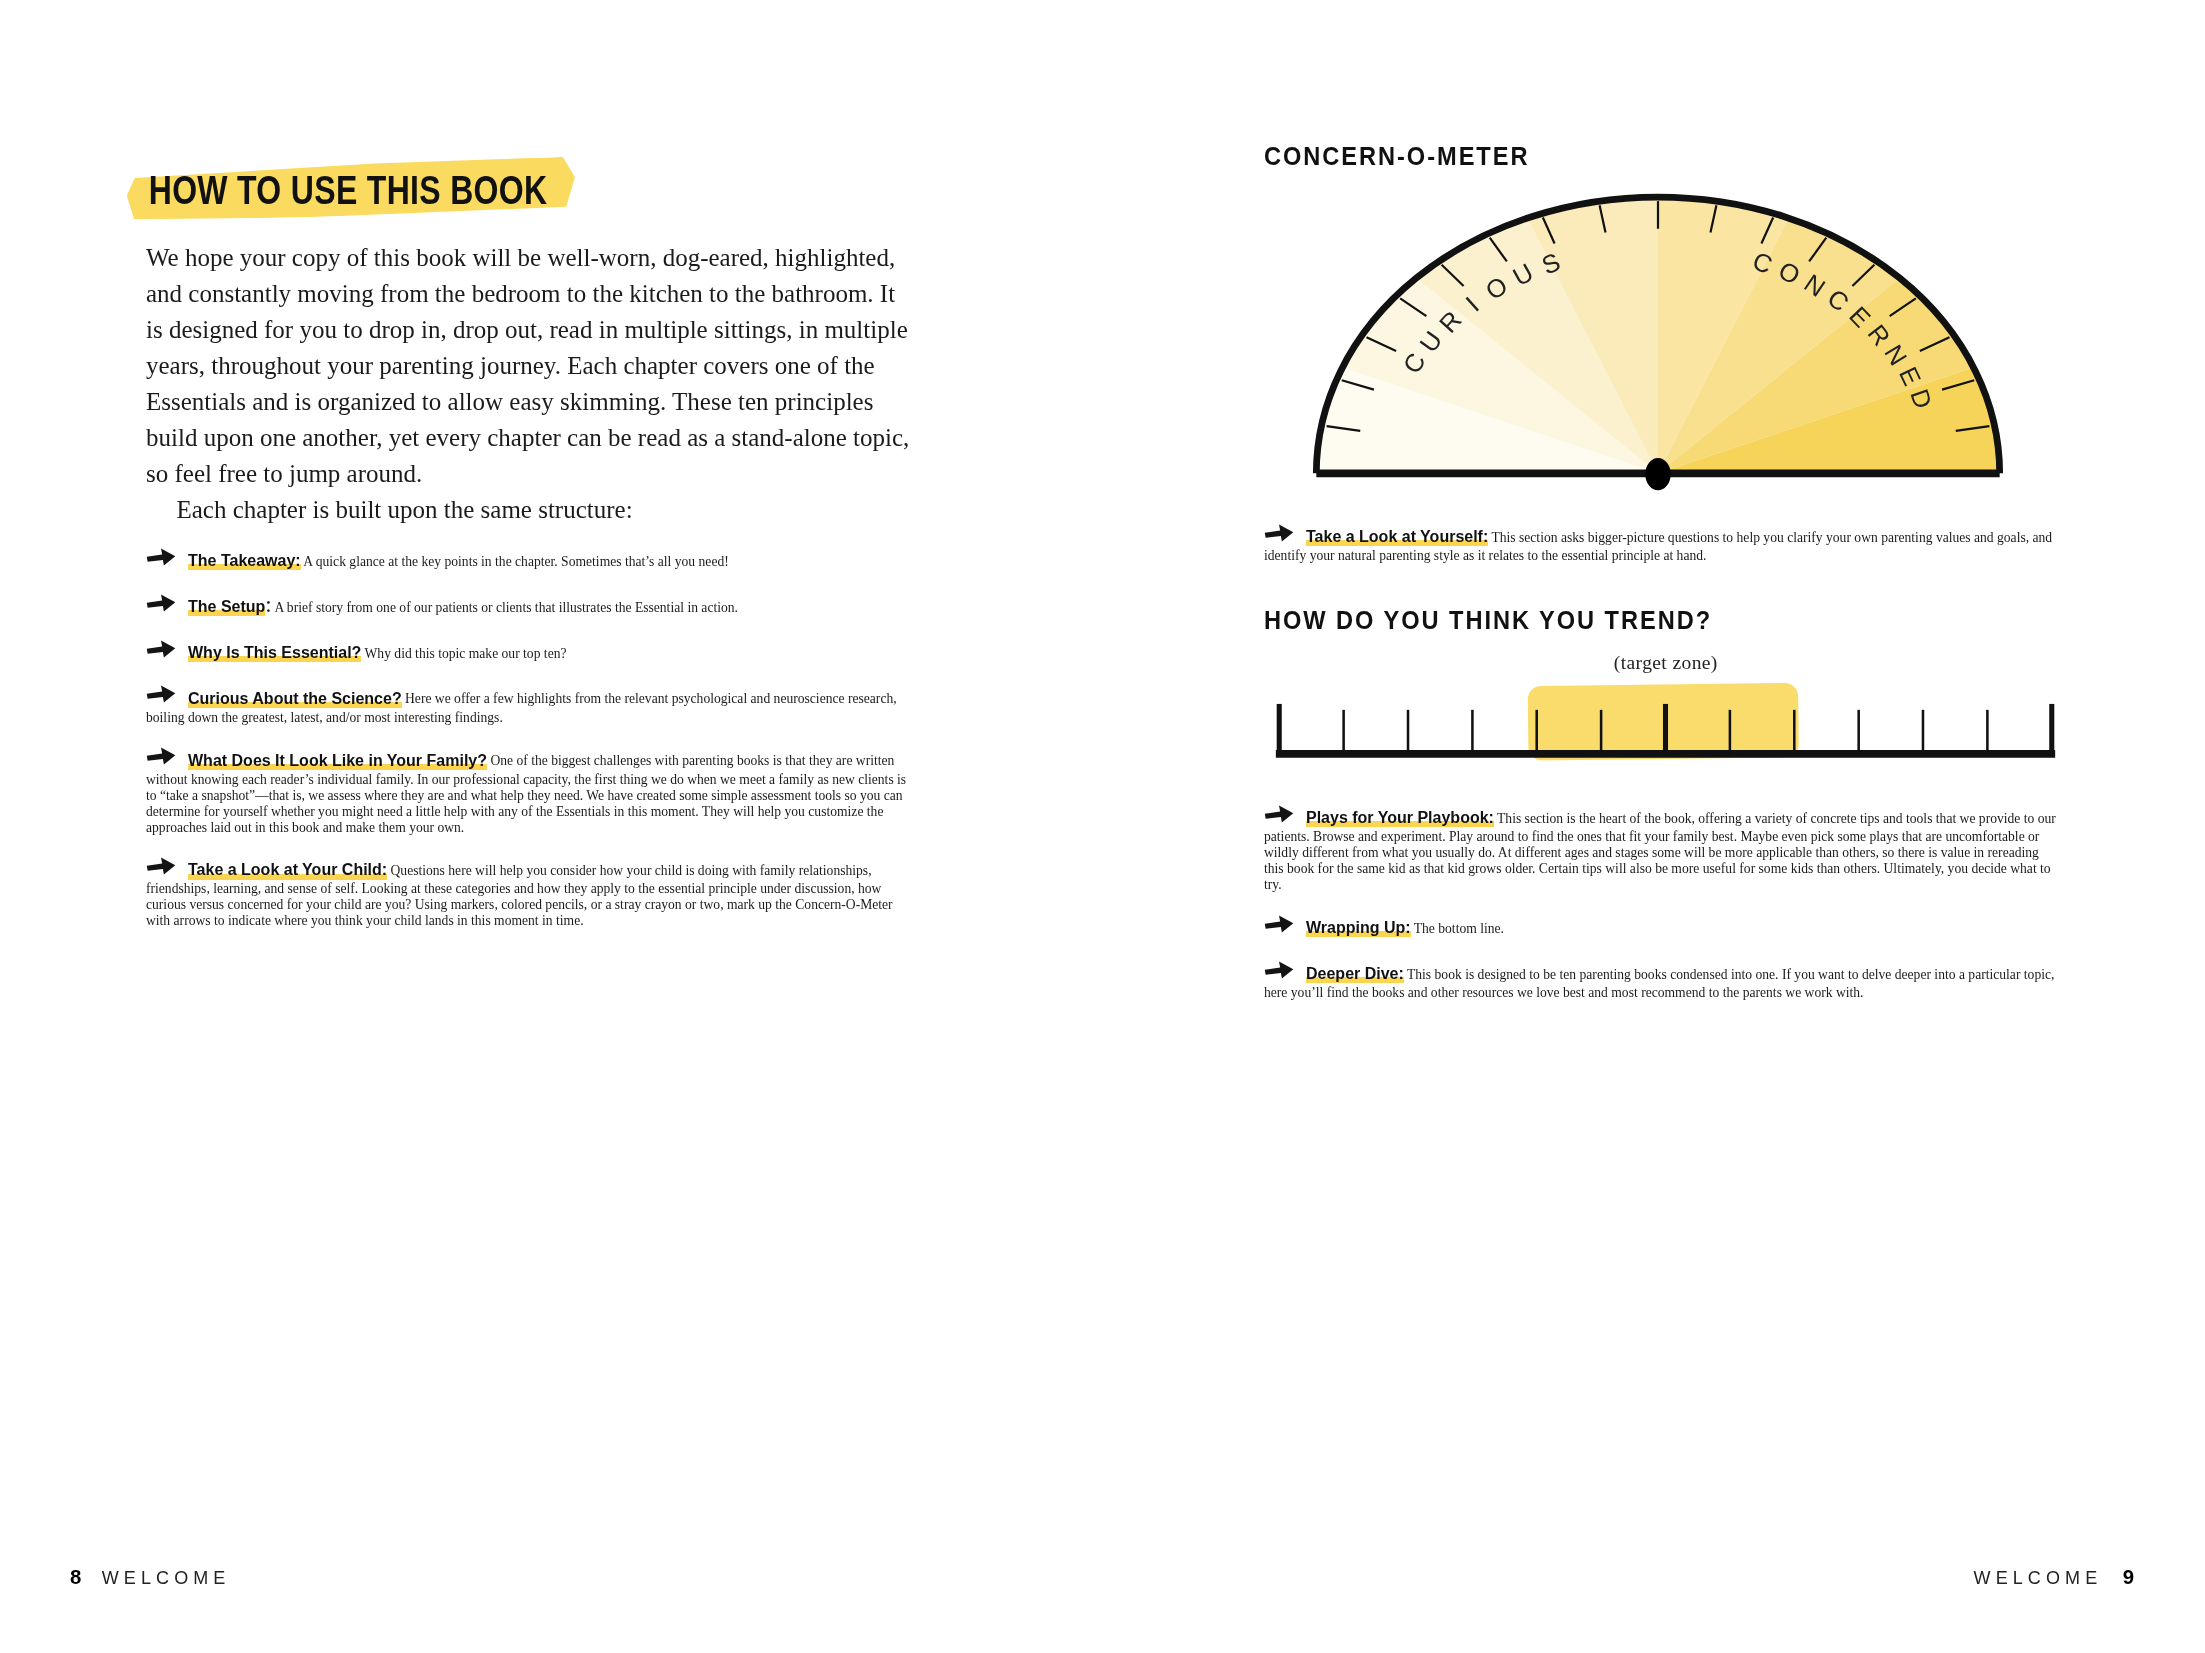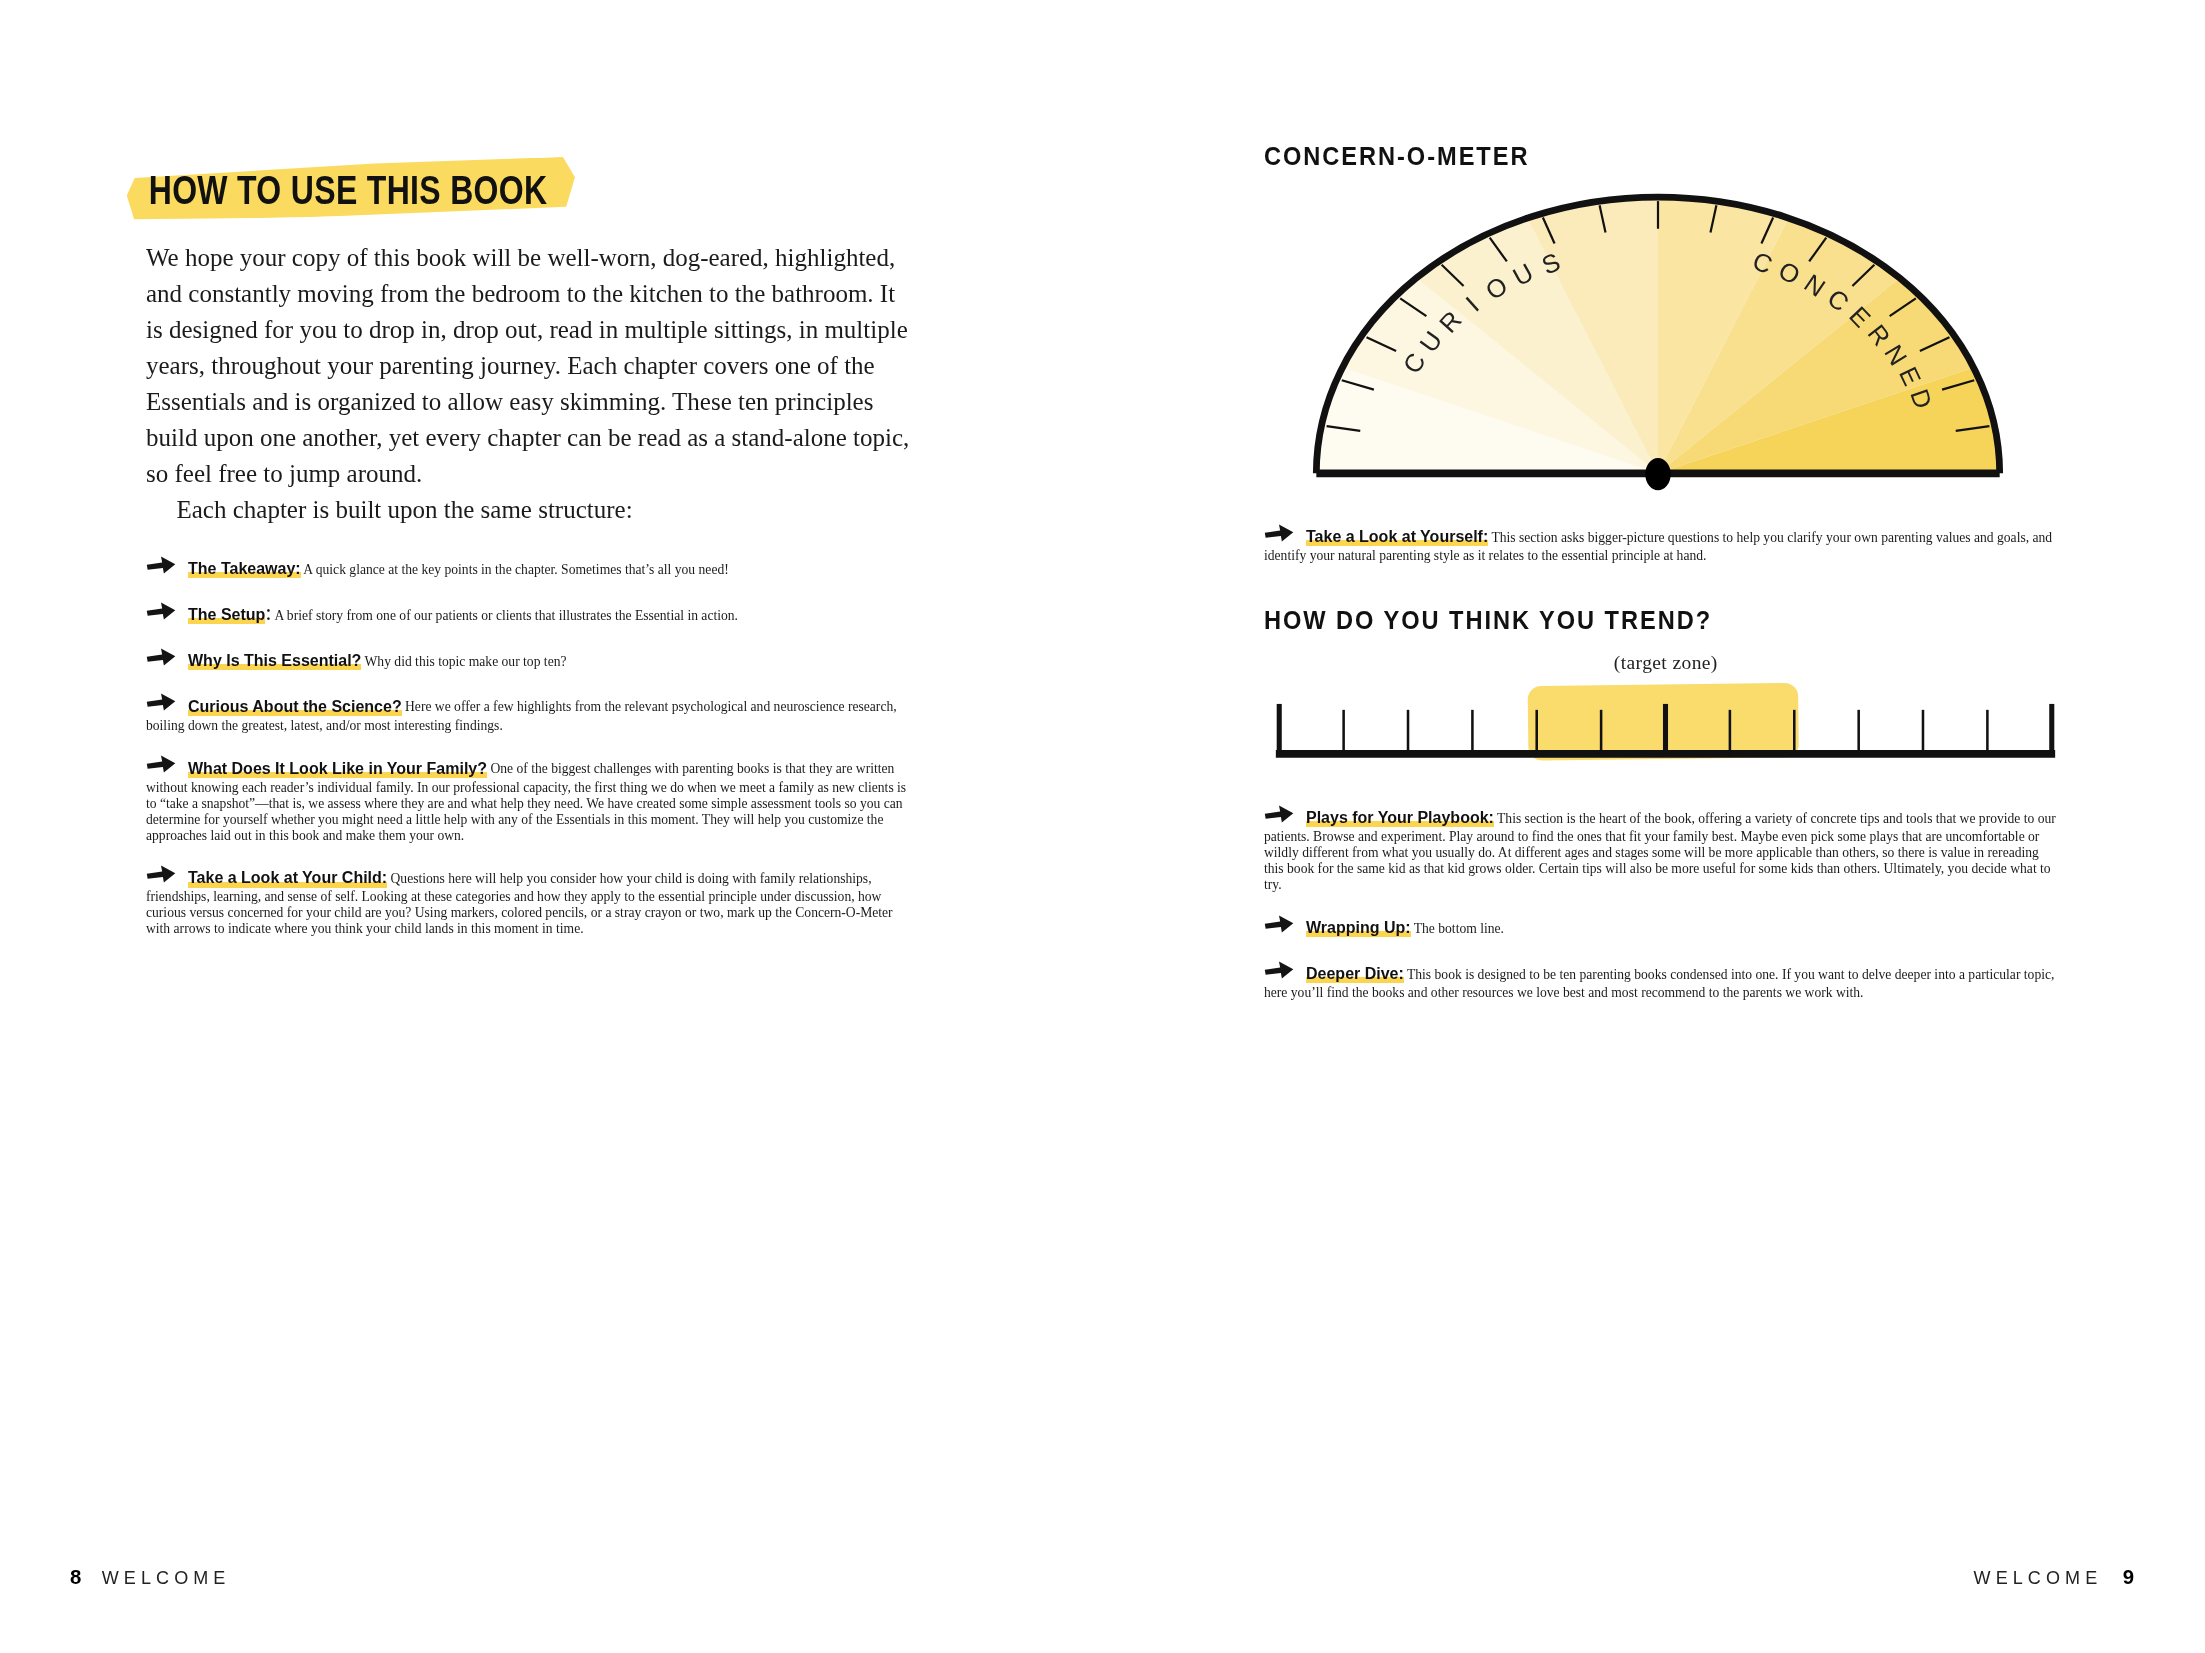--- a/index.html
+++ b/index.html
@@ -73,21 +73,21 @@
   .folio .sec{font-weight:400;font-size:18px;letter-spacing:5.1px;}
 </style>
 </head>
 <body style="--marker: #FBDB5F; --underline: #FBD54F;">
 
 <section class="col col-left">
   <div class="h1wrap">
     <span class="hl">HOW TO USE THIS BOOK</span>
   </div>
   <p class="body-p">We hope your copy of this book will be well-worn, dog-eared, highlighted, and constantly moving from the bedroom to the kitchen to the bathroom. It is designed for you to drop in, drop out, read in multiple sittings, in multiple years, throughout your parenting journey. Each chapter covers one of the Essentials and is organized to allow easy skimming. These ten principles build upon one another, yet every chapter can be read as a stand-alone topic, so feel free to jump around.</p>
-  <p class="body-p indent" style="margin-bottom:26px;">Each chapter is built upon the same structure:</p>
+  <p class="body-p indent" style="margin-bottom:18px;">Each chapter is built upon the same structure:</p>
   <div class="bullets" id="left-bullets">
       <p class="bullet"><svg class="arrow" viewBox="0 0 37 26">
           <g transform="rotate(-4 18 13)">
             <path d="M1 11.5 L19.5 10.2 L18.6 3 L35 13.2 L20.6 23.5 L19.9 16.6 L1.6 17.6 Z" fill="#141414"></path>
           </g>
         </svg><span class="lbl">The Takeaway:</span><span class="lbl-suffix"></span><span class="txt"> A quick glance at the key points in the chapter. Sometimes that’s all you need!</span></p>
       <p class="bullet"><svg class="arrow" viewBox="0 0 37 26">
           <g transform="rotate(-4 18 13)">
             <path d="M1 11.5 L19.5 10.2 L18.6 3 L35 13.2 L20.6 23.5 L19.9 16.6 L1.6 17.6 Z" fill="#141414"></path>
           </g>

